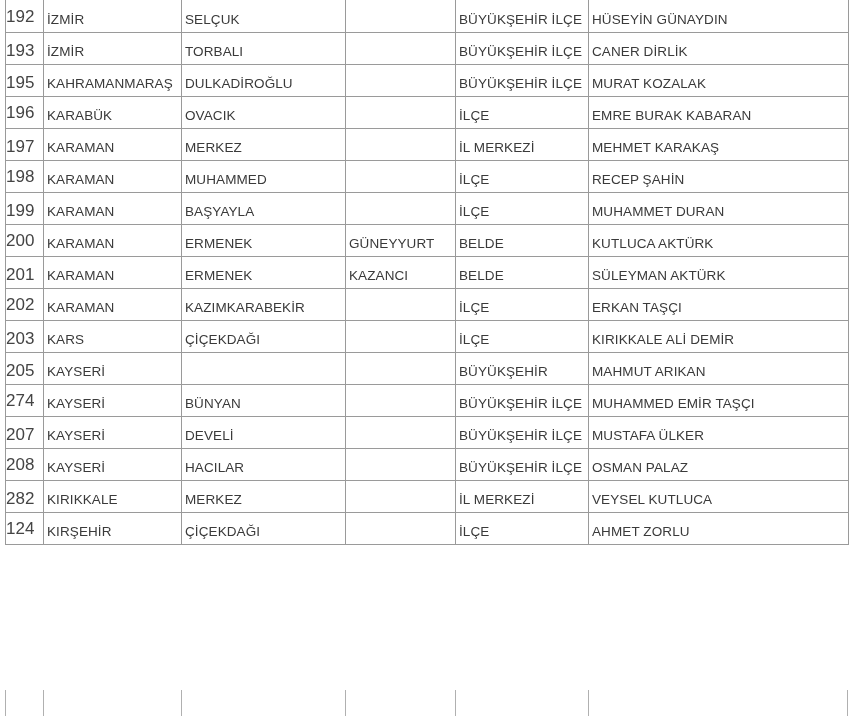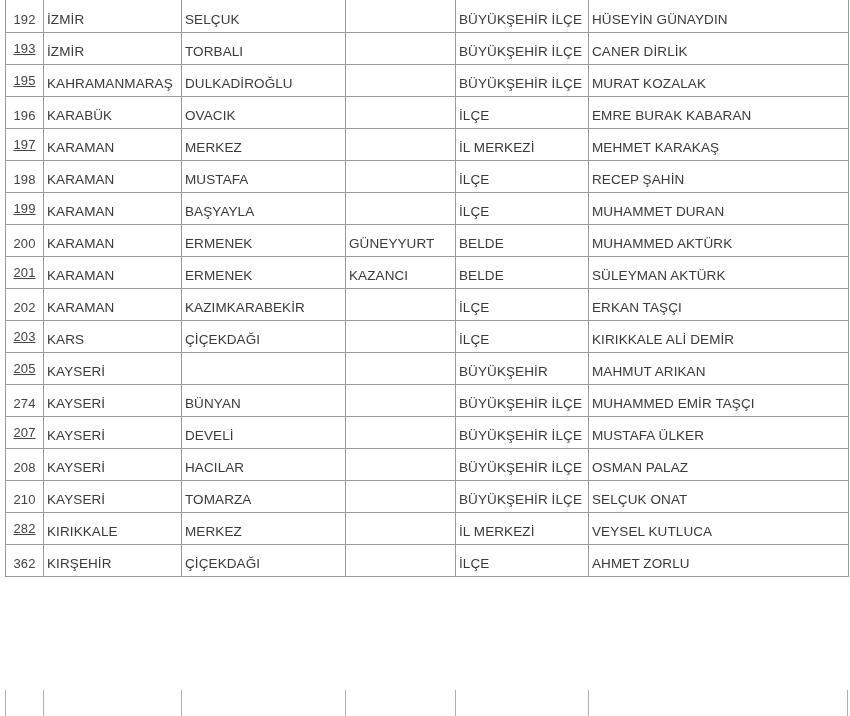--- a/index.html
+++ b/index.html
@@ -41,26 +41,26 @@
       border-top: none;
       font-size: 13.5px;
       letter-spacing: 0.1px;
       white-space: nowrap;
       overflow: hidden;
       vertical-align: bottom;
       padding-bottom: 5px;
       box-sizing: border-box;
     }
     td.no {
-      font-size: 13px;
-      text-align: center;
+      font-size: 17px;
+      text-align: left;
       padding-left: 0;
       color: #444;
     }
-    tr.offset td.no { vertical-align: top; padding-top: 8px; padding-bottom: 0; text-decoration: underline; }
+    tr.offset td.no { vertical-align: top; padding-top: 8px; padding-bottom: 0; }
     .tail {
       position: absolute;
       left: 5px;
       top: 690px;
       width: 843px;
       height: 26px;
     }
     .tail span {
       position: absolute;
       top: 0;
@@ -119,40 +119,40 @@
         <td class="no">197</td>
         <td>KARAMAN</td>
         <td>MERKEZ</td>
         <td></td>
         <td>İL MERKEZİ</td>
         <td>MEHMET KARAKAŞ</td>
       </tr>
         <tr style="">
         <td class="no">198</td>
         <td>KARAMAN</td>
-        <td>MUSTAFA</td>
+        <td>MUHAMMED</td>
         <td></td>
         <td>İLÇE</td>
         <td>RECEP ŞAHİN</td>
       </tr>
         <tr style="" class="offset">
         <td class="no">199</td>
         <td>KARAMAN</td>
         <td>BAŞYAYLA</td>
         <td></td>
         <td>İLÇE</td>
         <td>MUHAMMET DURAN</td>
       </tr>
         <tr style="">
         <td class="no">200</td>
         <td>KARAMAN</td>
         <td>ERMENEK</td>
         <td>GÜNEYYURT</td>
         <td>BELDE</td>
-        <td>MUHAMMED AKTÜRK</td>
+        <td>KUTLUCA AKTÜRK</td>
       </tr>
         <tr style="" class="offset">
         <td class="no">201</td>
         <td>KARAMAN</td>
         <td>ERMENEK</td>
         <td>KAZANCI</td>
         <td>BELDE</td>
         <td>SÜLEYMAN AKTÜRK</td>
       </tr>
         <tr style="">
@@ -196,38 +196,30 @@
         <td>MUSTAFA ÜLKER</td>
       </tr>
         <tr style="">
         <td class="no">208</td>
         <td>KAYSERİ</td>
         <td>HACILAR</td>
         <td></td>
         <td>BÜYÜKŞEHİR İLÇE</td>
         <td>OSMAN PALAZ</td>
       </tr>
-        <tr style="">
-        <td class="no">210</td>
-        <td>KAYSERİ</td>
-        <td>TOMARZA</td>
-        <td></td>
-        <td>BÜYÜKŞEHİR İLÇE</td>
-        <td>SELÇUK ONAT</td>
-      </tr>
         <tr style="" class="offset">
         <td class="no">282</td>
         <td>KIRIKKALE</td>
         <td>MERKEZ</td>
         <td></td>
         <td>İL MERKEZİ</td>
         <td>VEYSEL KUTLUCA</td>
       </tr>
         <tr style="">
-        <td class="no">362</td>
+        <td class="no">124</td>
         <td>KIRŞEHİR</td>
         <td>ÇİÇEKDAĞI</td>
         <td></td>
         <td>İLÇE</td>
         <td>AHMET ZORLU</td>
       </tr>
       </tbody>
   </table>
 </div>
 

